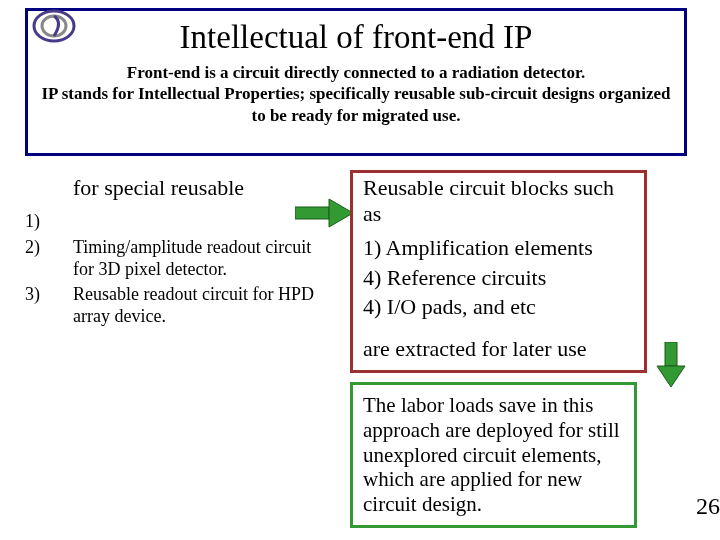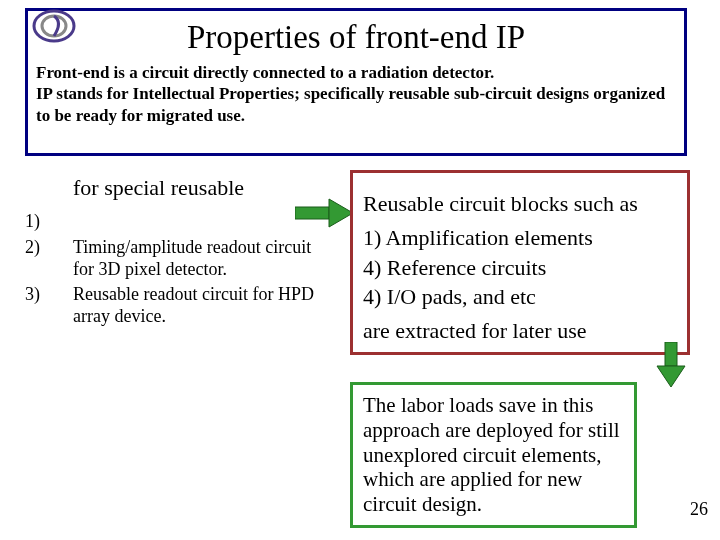--- a/index.html
+++ b/index.html
@@ -29,21 +29,21 @@
     height: 36px;
   }
   .title {
     text-align: center;
     font-size: 33px;
     color: #000;
     margin-top: 0;
     font-weight: normal;
   }
   .subtitle {
-    text-align: left;
+    text-align: center;
     font-size: 17px;
     font-weight: bold;
     color: #000;
     line-height: 1.25;
     margin-top: 6px;
   }
   .left-col {
     position: absolute;
     left: 25px;
     top: 175px;
@@ -65,35 +65,35 @@
   .asic-text { flex: 1; }
   .right-col {
     position: absolute;
     left: 350px;
     top: 170px;
     width: 350px;
   }
   .reusable-box {
     border: 3px solid #9c3031;
     background: #fff;
-    padding: 18px 10px 8px 10px;
-    width: 340px;
+    padding: 2px 10px 8px 10px;
+    width: 297px;
   }
   .reusable-heading {
     font-size: 22px;
     color: #000;
     margin-bottom: 6px;
   }
   .reusable-items {
     font-size: 22px;
     line-height: 1.35;
   }
   .extracted {
     font-size: 22px;
-    margin-top: 6px;
+    margin-top: 14px;
   }
   .labor-box {
     position: absolute;
     left: 350px;
     top: 382px;
     width: 287px;
     border: 3px solid #339933;
     background: #fff;
     padding: 8px 10px;
     font-size: 21px;
@@ -104,35 +104,35 @@
     left: 295px;
     top: 195px;
   }
   .arrow2 {
     position: absolute;
     left: 653px;
     top: 342px;
   }
   .pagenum {
     position: absolute;
-    right: 12px;
+    right: 0;
     bottom: 20px;
-    font-size: 18px;
+    font-size: 24px;
   }
 </style>
 </head>
 <body>
 
 <div class="title-box">
   <svg class="logo" viewBox="0 0 46 36">
     <ellipse cx="23" cy="18" rx="20" ry="15" fill="none" stroke="#4a3a8a" stroke-width="3"></ellipse>
     <ellipse cx="23" cy="18" rx="12" ry="10" fill="none" stroke="#888" stroke-width="3"></ellipse>
     <path d="M23 8 Q32 14 23 28" fill="none" stroke="#4a3a8a" stroke-width="3"></path>
   </svg>
-  <div class="title">Properties of front-end IP</div>
+  <div class="title">Intellectual of front-end IP</div>
   <div class="subtitle">
     <span style="white-space:pre-line">Front-end is a circuit directly connected to a radiation detector.
 IP stands for Intellectual Properties; specifically reusable sub-circuit designs organized to be ready for migrated use.</span>
   </div>
 </div>
 
 <div class="left-col">
   <div class="from-heading">
     <span class="indent">for special reusable</span>
   </div>

